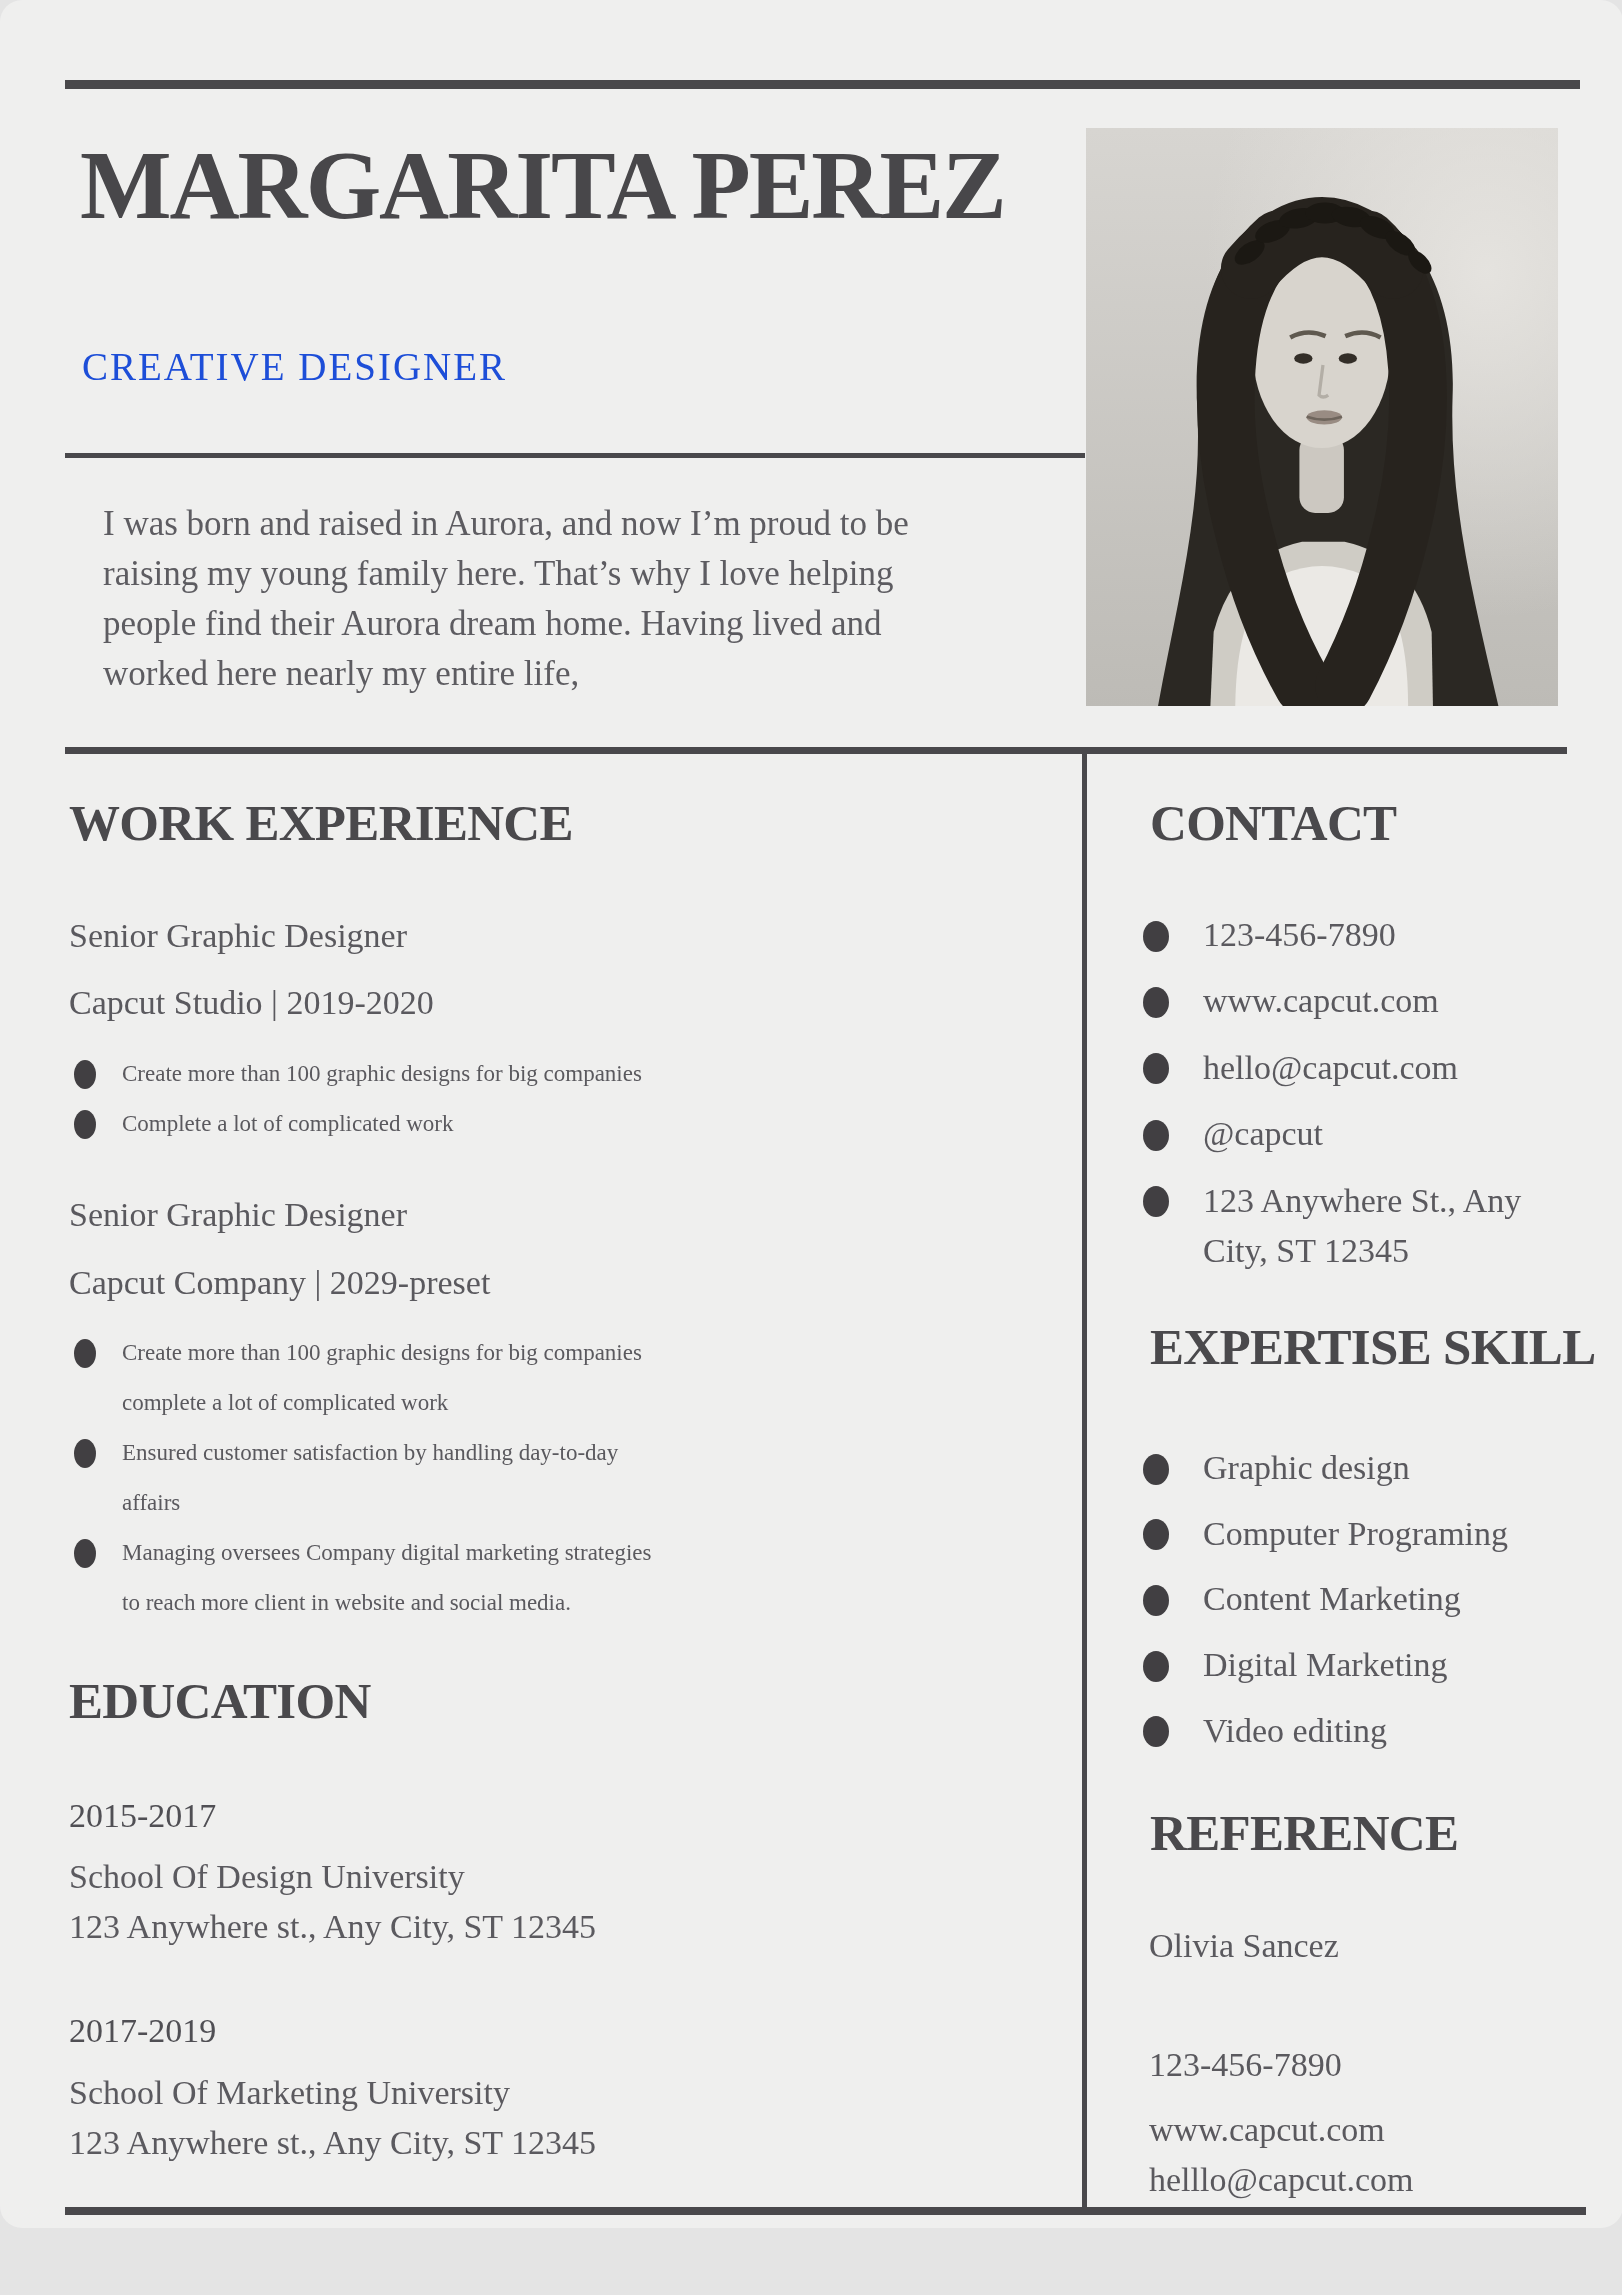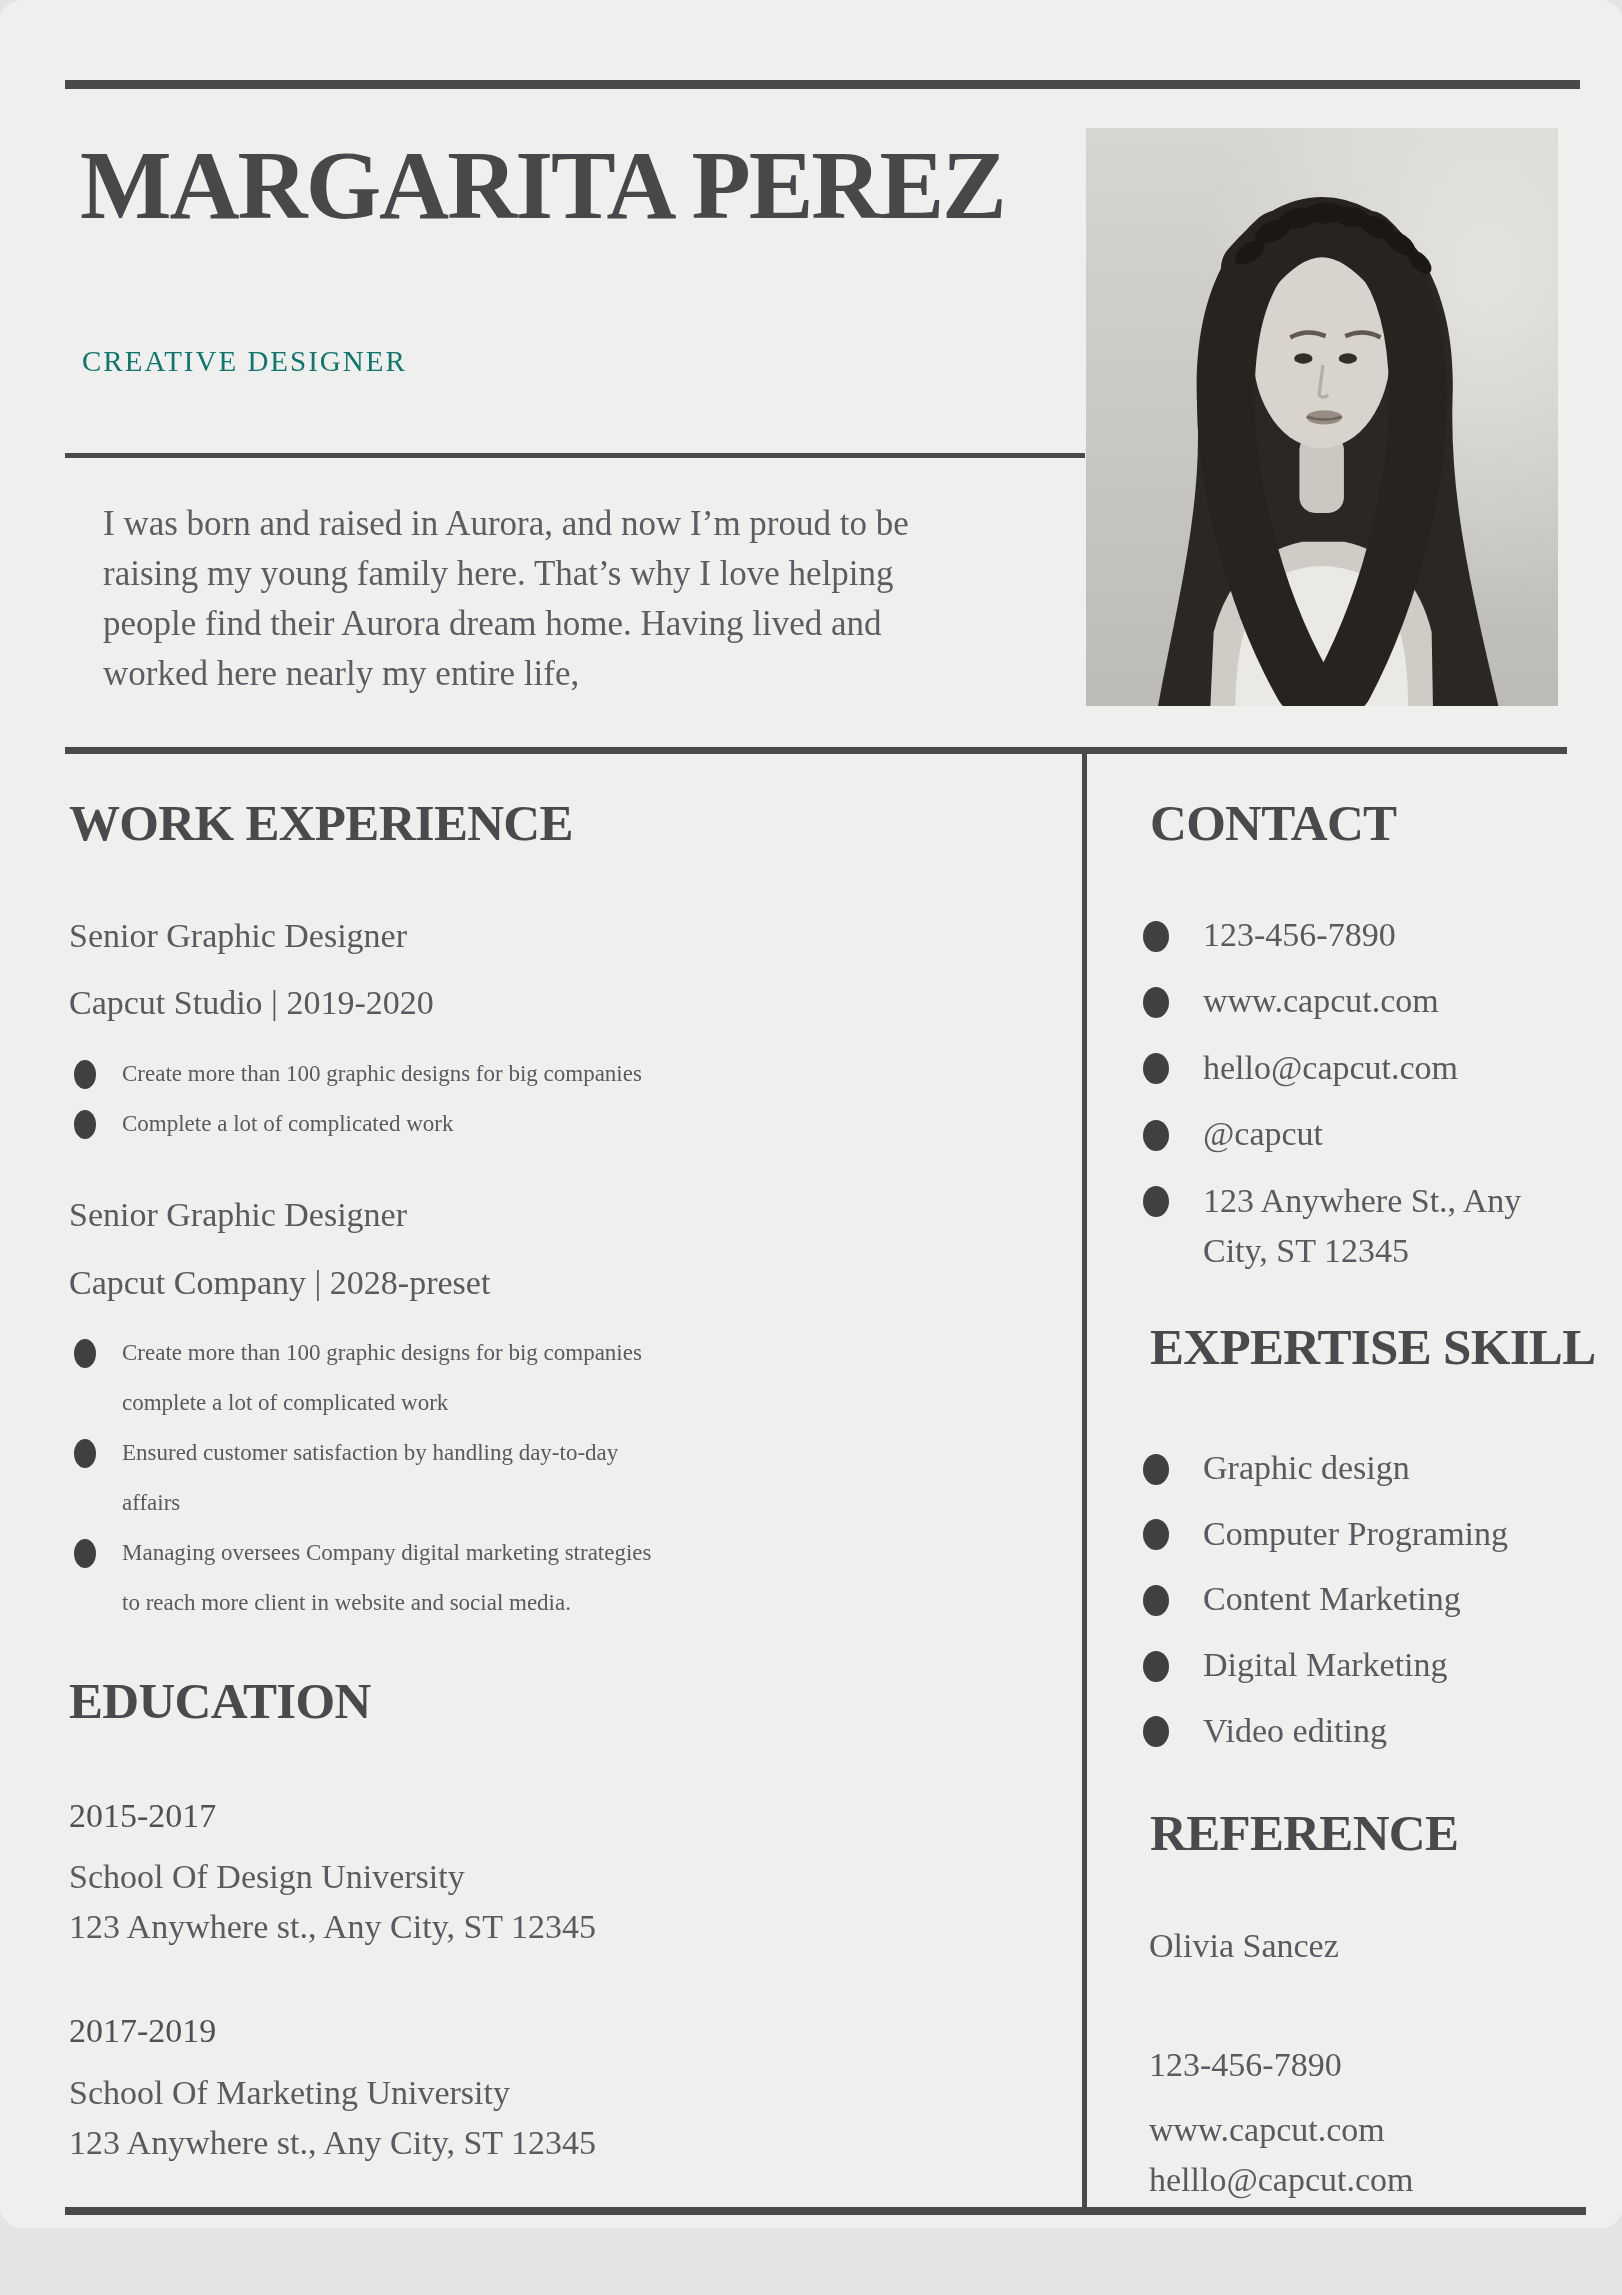--- a/index.html
+++ b/index.html
@@ -15,22 +15,22 @@
   .abs{position:absolute;}
   .rule{position:absolute;background:#49484b;}
   
   .name{
     left:80px;top:137px;
     font-size:97px;font-weight:bold;letter-spacing:-2px;
     color:#48474a;white-space:nowrap;line-height:1;
   }
   .job-title{
     left:82px;top:347px;
-    font-size:29px;letter-spacing:2px;
-    color:#0f766e;white-space:nowrap;line-height:1;
+    font-size:39px;letter-spacing:2px;
+    color:#1d4ed8;white-space:nowrap;line-height:1;
   }
   .bio{
     left:103px;top:499px;width:890px;
     font-size:35px;line-height:50px;color:#5d5c61;
     white-space:pre-line;
   }
   
   .rule-top{left:65px;top:80px;width:1515px;height:8.5px;}
   .rule-title{left:65px;top:453px;width:1020px;height:5.2px;}
   .rule-bio{left:65px;top:747px;width:1502px;height:6.5px;}
@@ -153,21 +153,21 @@
 
   <div class="body-text" style="left:69px;top:916px;">Senior Graphic Designer</div>
   <div class="body-text" style="left:69px;top:983px;">Capcut Studio | 2019-2020</div>
   <ul class="blist" style="left:69px;top:1049px;width:936px;">
 
   <li>Create more than 100 graphic designs for big companies</li>
       <li>Complete a lot of complicated work</li>
     </ul>
 
   <div class="body-text" style="left:69px;top:1195px;">Senior Graphic Designer</div>
-  <div class="body-text" style="left:69px;top:1263px;">Capcut Company | 2028-preset</div>
+  <div class="body-text" style="left:69px;top:1263px;">Capcut Company | 2029-preset</div>
   <ul class="blist" style="left:69px;top:1328px;width:936px;">
 
   <li>Create more than 100 graphic designs for big companies
 complete a lot of complicated work</li>
       <li>Ensured customer satisfaction by handling day-to-day
 affairs</li>
       <li>Managing oversees Company digital marketing strategies
 to reach more client in website and social media.</li>
     </ul>
 

